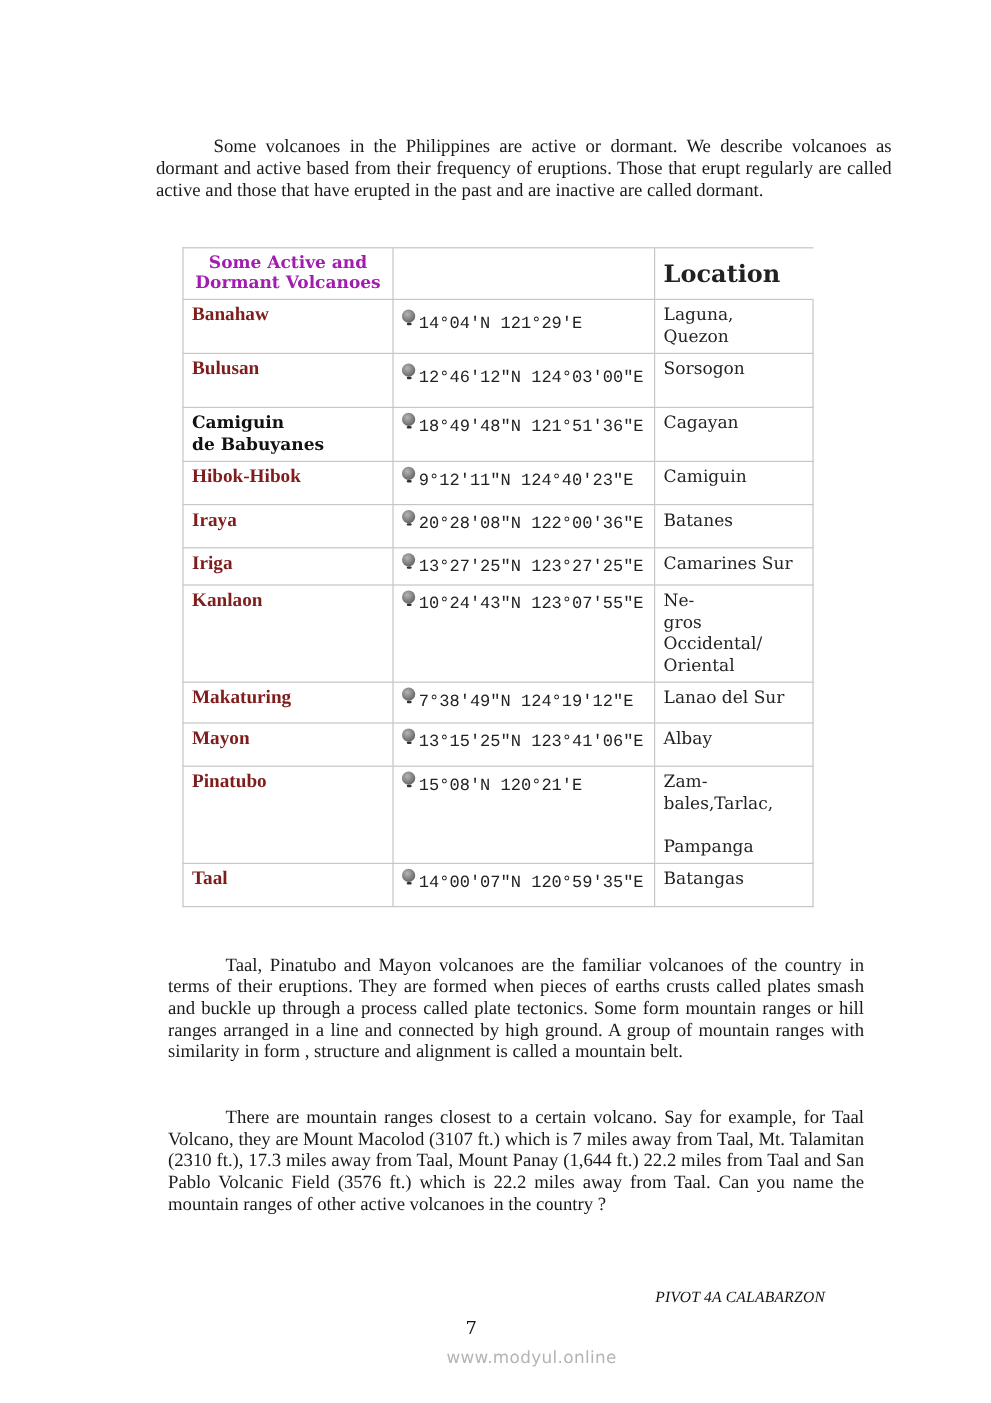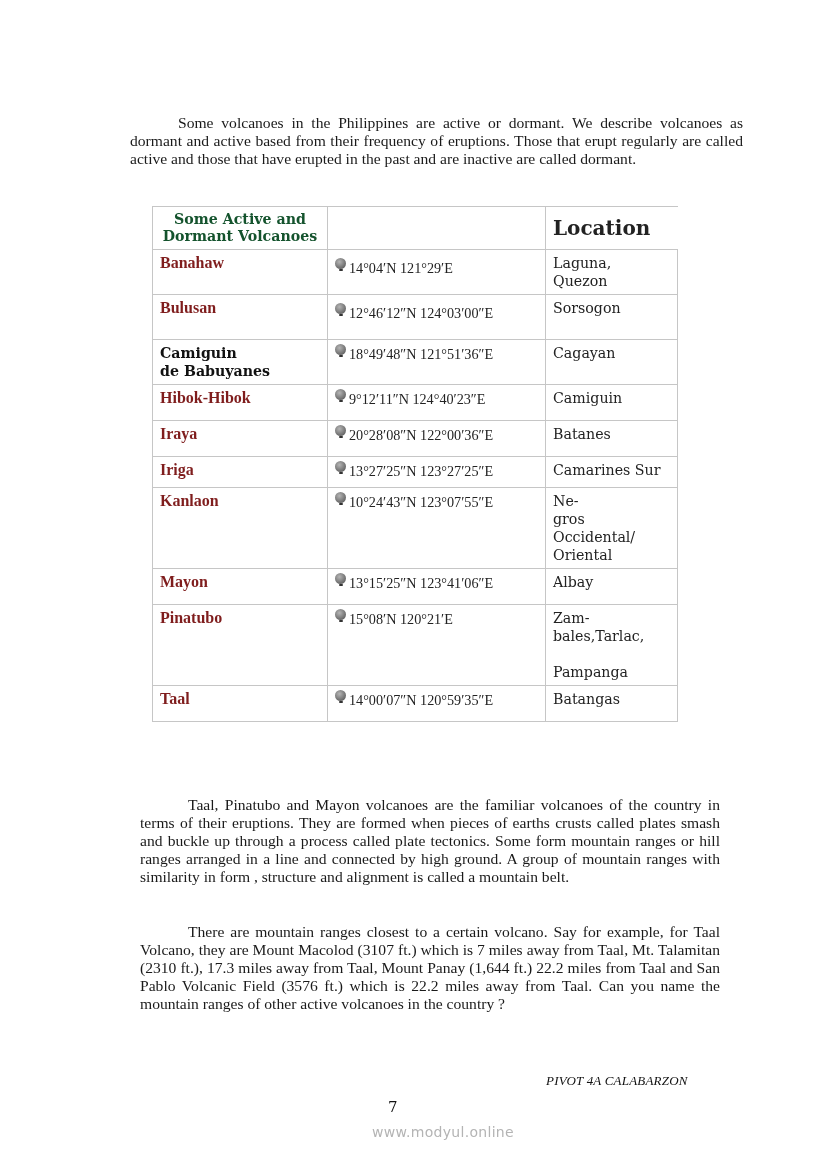--- a/index.html
+++ b/index.html
@@ -29,37 +29,37 @@
       overflow: hidden;
     }
     table.volc .h1 td { height: 34px; }
     table.volc .h2 td { height: 22px; }
     .col-name { width: 175px; }
     .col-coord { width: 218px; }
     .col-prov { width: 132px; }
     table.volc .noright { border-right: none; }
     .hdr-title {
       font-family: "DejaVu Serif", serif; font-weight: bold; font-size: 14.2px;
-      line-height: 17px; text-align: center; padding-top: 3px; color: #14532d;
+      line-height: 17px; text-align: center; padding-top: 3px; color: #a21caf;
     }
     .hdr-loc {
       font-family: "DejaVu Serif", serif; font-weight: bold; font-size: 20px;
       vertical-align: middle !important; color: #222;
     }
     .hdr2 {
       font-family: "DejaVu Serif", serif; font-weight: bold; font-size: 14.2px;
       vertical-align: middle !important; color: #222;
     }
     .hdr2.center { text-align: center; }
     .vname {
       font-family: Liberation Serif, serif; font-weight: bold; font-size: 16px;
       line-height: 18px; color: #7f1d1d;
     }
     .coord {
-      font-family: Liberation Serif, serif; font-size: 14.2px; line-height: 18px;
+      font-family: Liberation Mono, monospace; font-size: 14.2px; line-height: 18px;
       padding-top: 8px !important; color: #222;
     }
     .globe {
       display: inline-block; width: 11px; height: 11px; border-radius: 50%;
       background: radial-gradient(circle at 40% 35%, #b5b5b5 0%, #7a7a7a 55%, #4a4a4a 100%);
       vertical-align: 4px; margin-right: 3px; position: relative;
     }
     .globe::after {
       content: ""; position: absolute; left: 4px; bottom: -2px; width: 4px; height: 2px;
       background: #333; border-radius: 1px;
@@ -146,20 +146,25 @@
     <td class="coord" style="padding-top:4px !important;"><span class="globe"></span><span>13°27′25″N 123°27′25″E</span></td>
     <td class="prov">Camarines Sur</td>
   </tr>
   <tr class="r-kanlaon">
     <td class="vname">Kanlaon</td>
     <td class="coord" style="padding-top:4px !important;"><span class="globe"></span><span>10°24′43″N 123°07′55″E</span></td>
     <td class="prov">Ne-
 gros Occidental/
 Oriental</td>
   </tr>
+  <tr class="r-makaturing">
+    <td class="vname">Makaturing</td>
+    <td class="coord" style="padding-top:4px !important;"><span class="globe"></span><span>7°38′49″N 124°19′12″E</span></td>
+    <td class="prov">Lanao del Sur</td>
+  </tr>
   <tr class="r-mayon">
     <td class="vname">Mayon</td>
     <td class="coord" style="padding-top:4px !important;"><span class="globe"></span><span>13°15′25″N 123°41′06″E</span></td>
     <td class="prov">Albay</td>
   </tr>
   <tr class="r-pinatubo">
     <td class="vname">Pinatubo</td>
     <td class="coord" style="padding-top:4px !important;margin-top:28px;"><span class="globe"></span><span>15°08′N 120°21′E</span></td>
     <td class="prov">Zam-
 bales,Tarlac,

